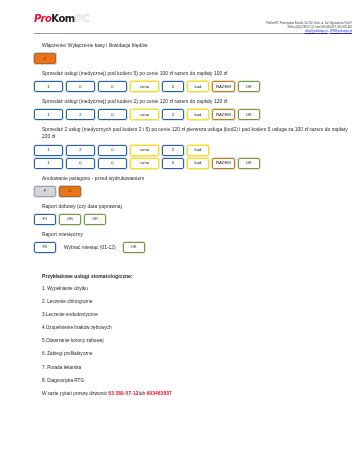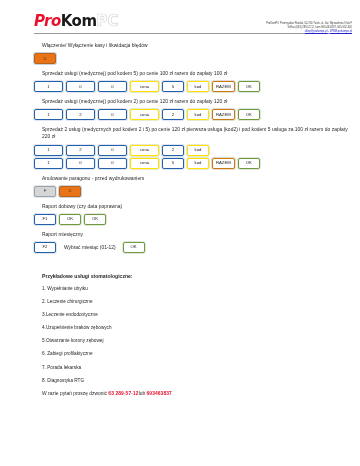--- a/index.html
+++ b/index.html
@@ -29,21 +29,21 @@
   
   .header {
     display: flex;
     align-items: flex-start;
     justify-content: space-between;
     padding: 14px 8px 0 34px;
     height: 30px;
     box-sizing: border-box;
   }
   .logo {
-    font-size: 15px;
+    font-size: 10px;
     font-weight: bold;
     letter-spacing: -0.5px;
     line-height: 1;
     white-space: nowrap;
     font-family: "DejaVu Sans", sans-serif;
   }
   .logo .pro { color: #e8112d; font-style: italic; }
   .logo .kom { color: #1a1a1a; }
   .logo .pc {
     color: #ffffff;

